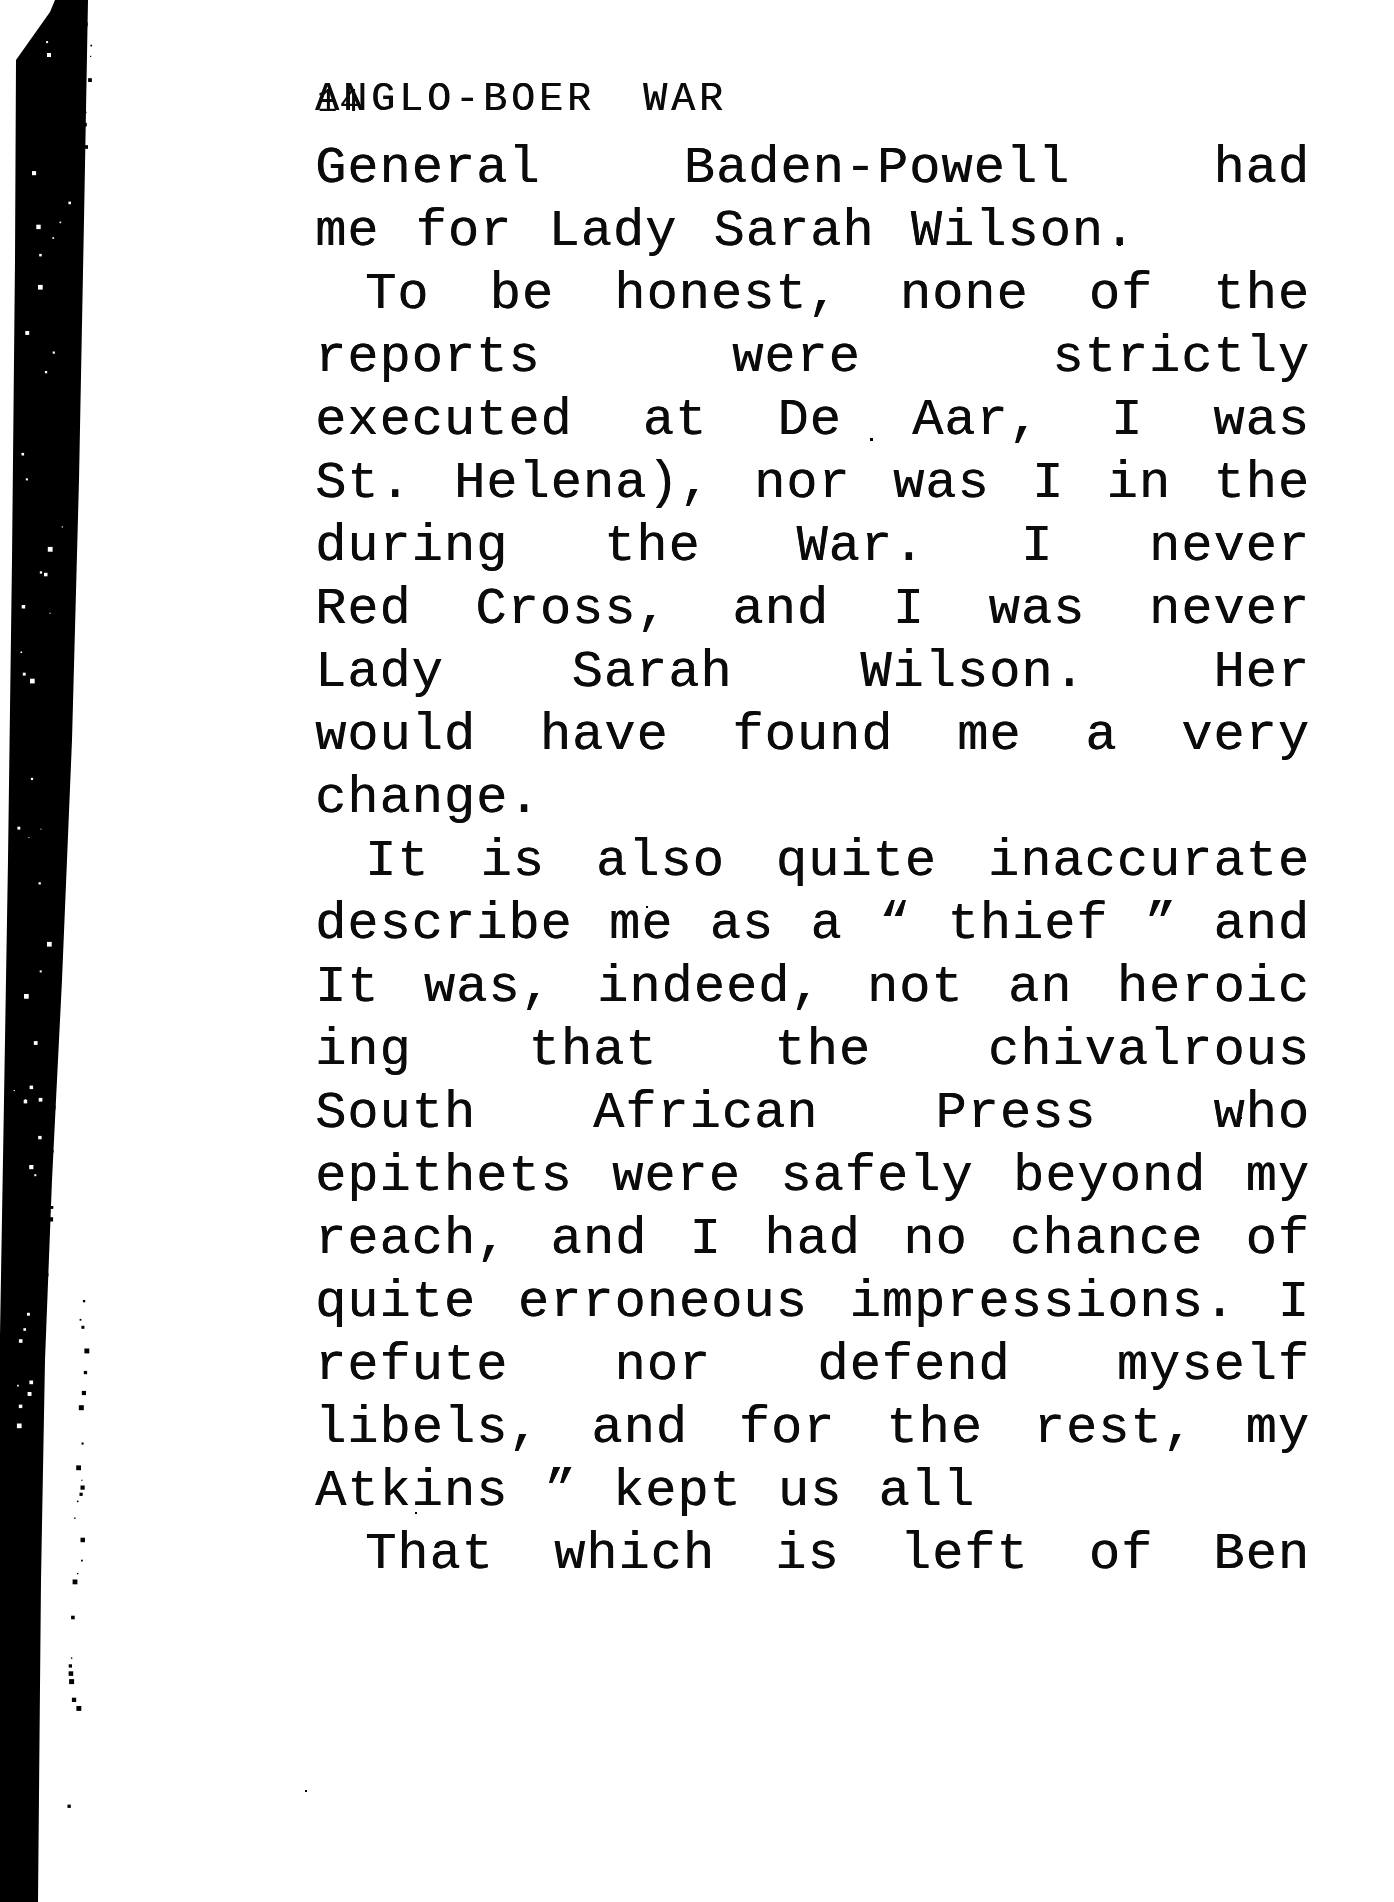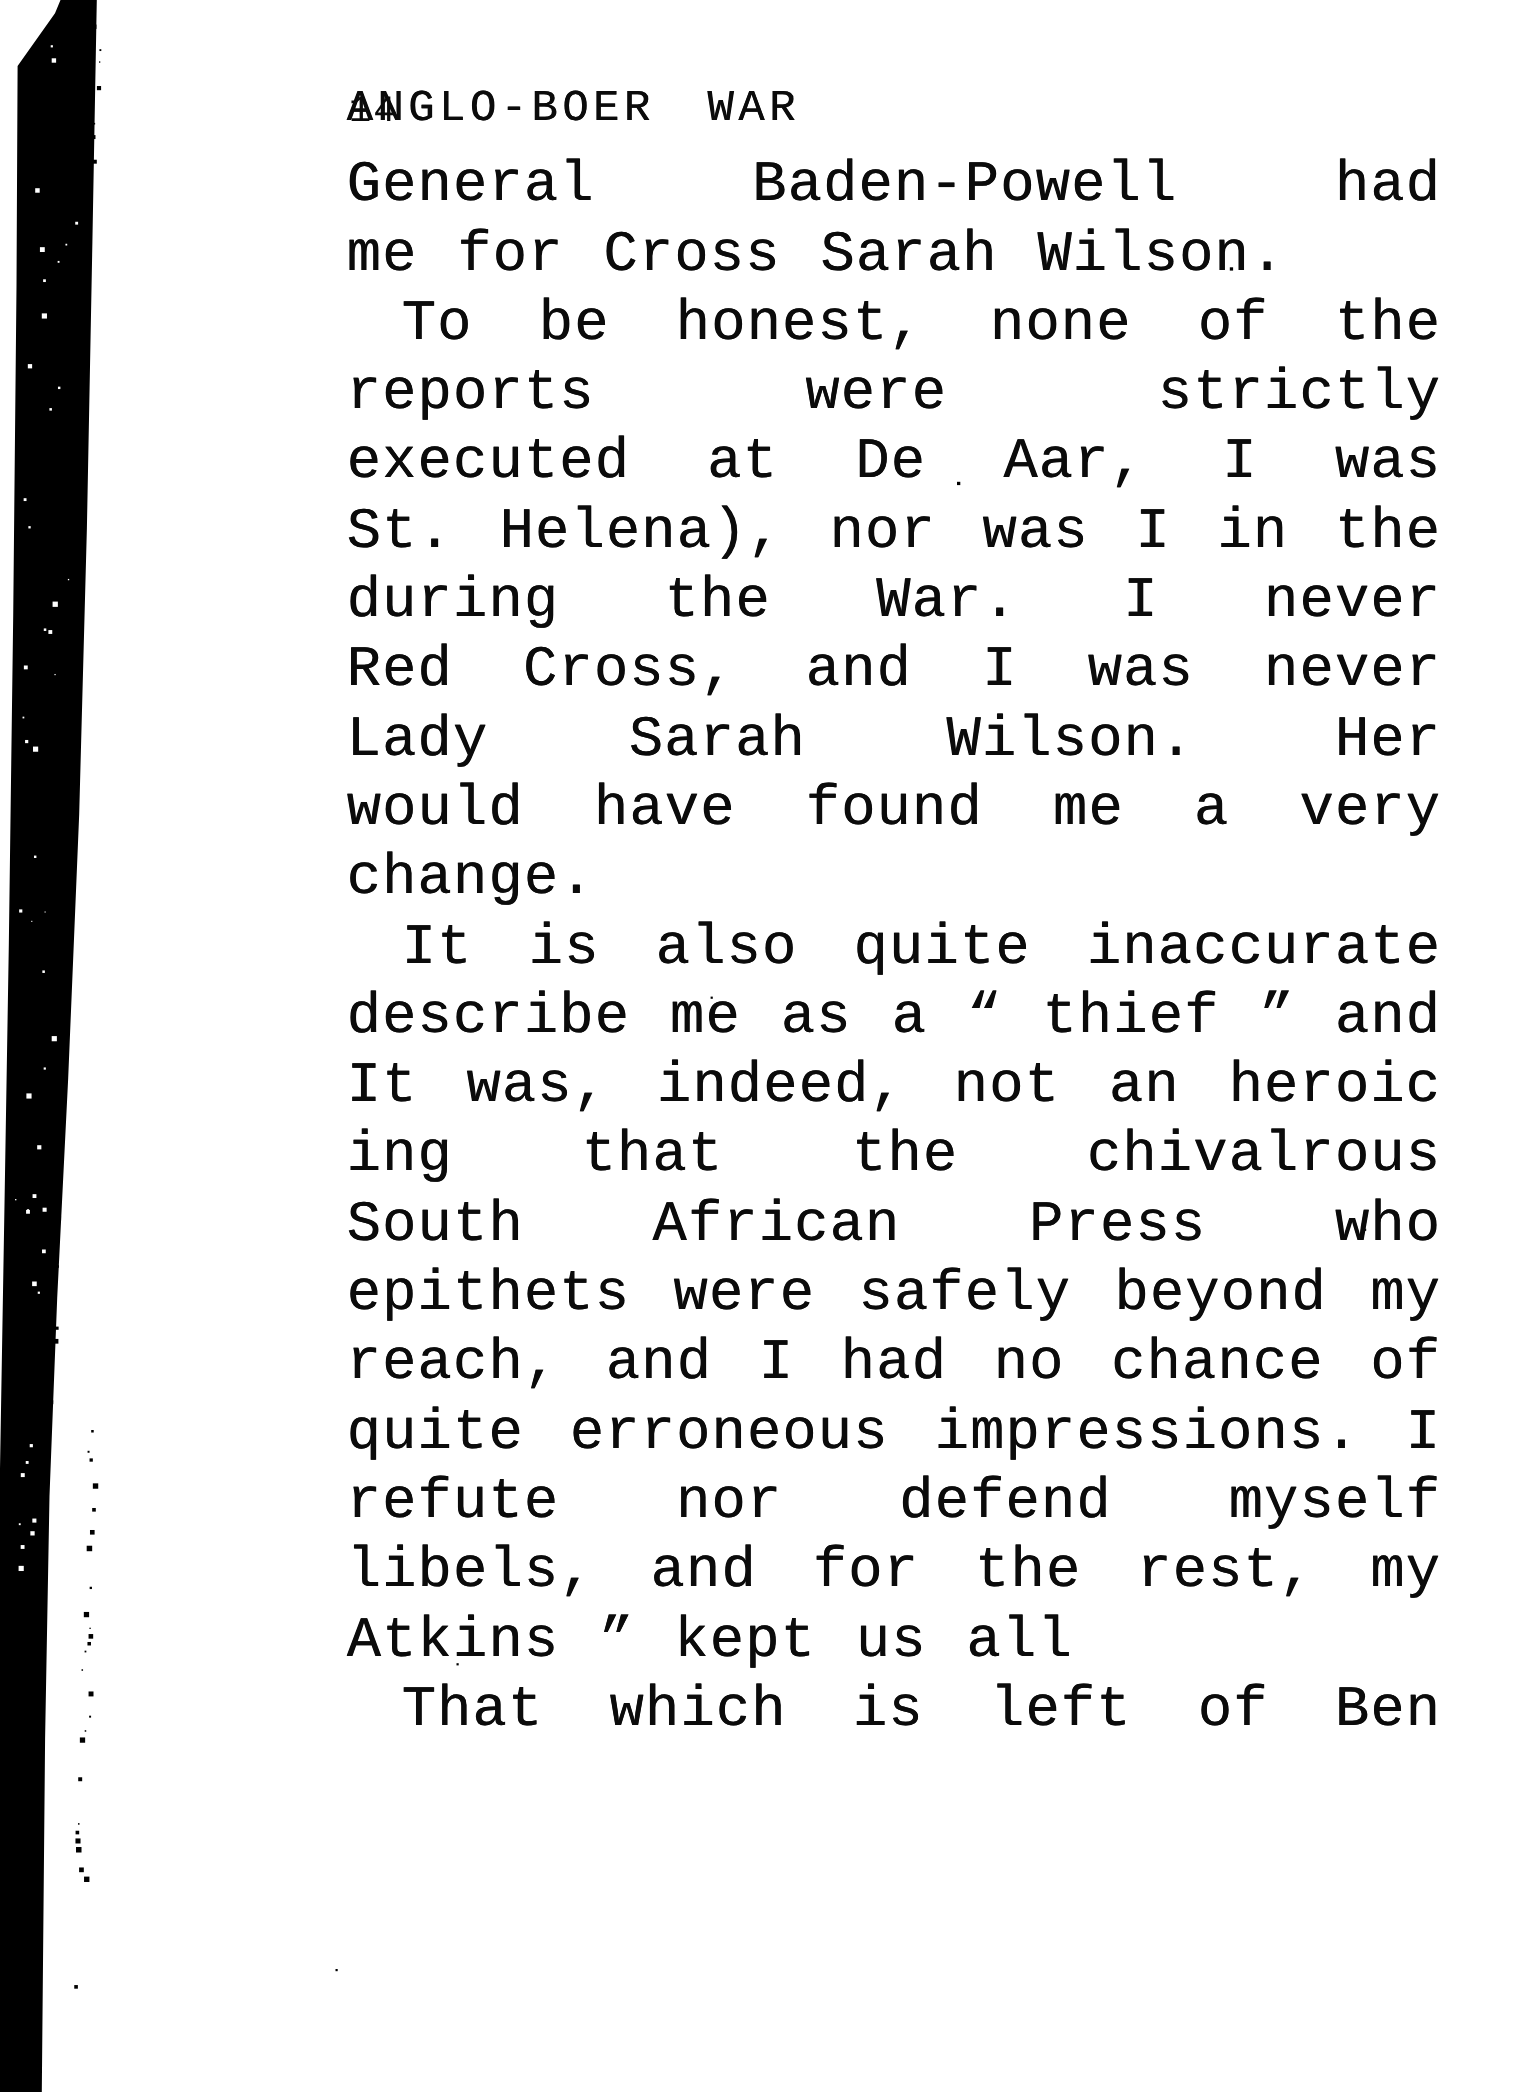--- a/index.html
+++ b/index.html
@@ -243,21 +243,21 @@
       </g>
   </svg>
 
   <div class="headrow">
     <span class="pagenum">14</span>
     <div class="htitle">ANGLO-BOER WAR</div>
   </div>
 
   <div class="body">
     <div class="ln j">General Baden-Powell had kindly exchanged</div>
-    <div class="ln">me for Cross Sarah Wilson.</div>
+    <div class="ln">me for Lady Sarah Wilson.</div>
     <div class="ln j i">To be honest, none of the above-mentioned</div>
     <div class="ln j">reports were strictly accurate.  I can assure</div>
     <div class="ln j">executed at De Aar, I was never in Mafeking</div>
     <div class="ln j">St. Helena), nor was I in the Cape Colony</div>
     <div class="ln j">during the War.  I never masqueraded with a</div>
     <div class="ln j">Red Cross, and I was never exchanged for</div>
     <div class="ln j">Lady Sarah Wilson.  Her ladyship’s friends</div>
     <div class="ln j">would have found me a very poor ex-</div>
     <div class="ln">change.</div>
     <div class="ln j i">It is also quite inaccurate and unfair to</div>

